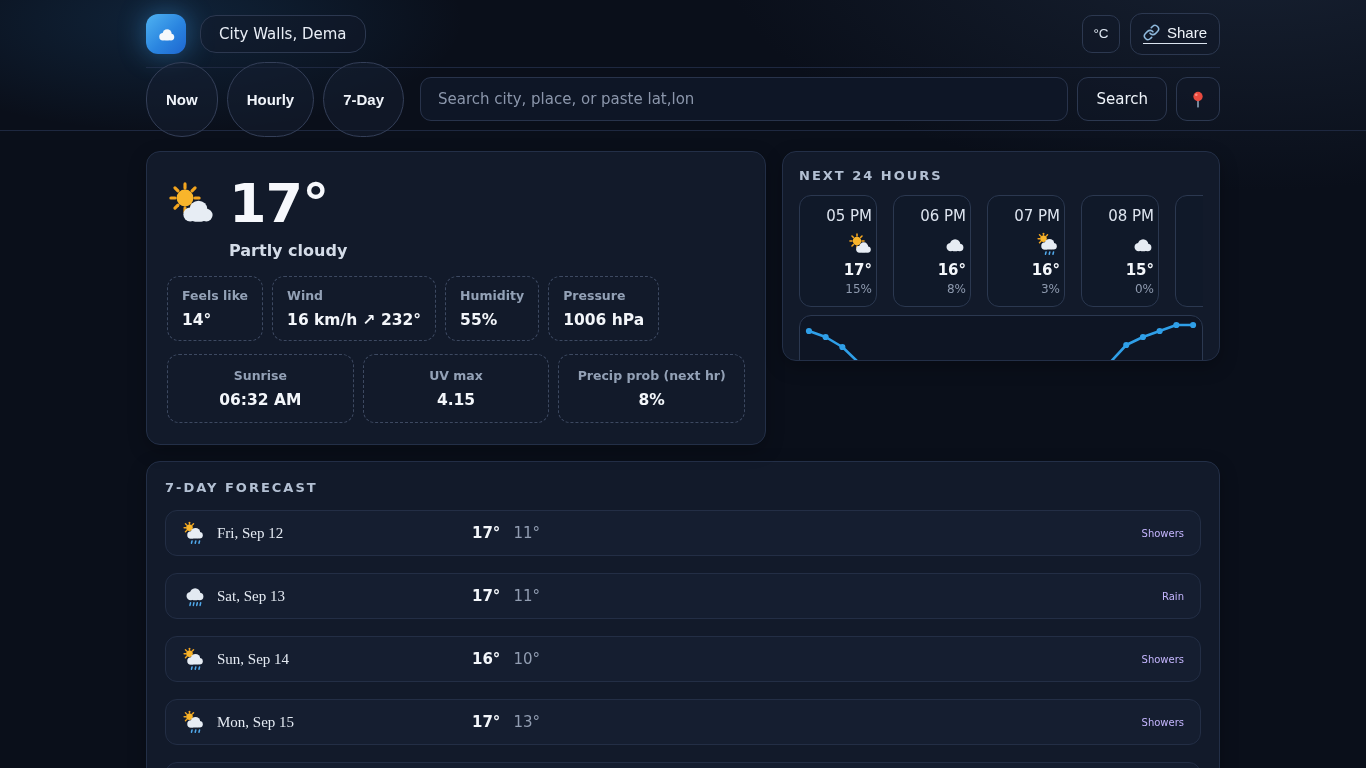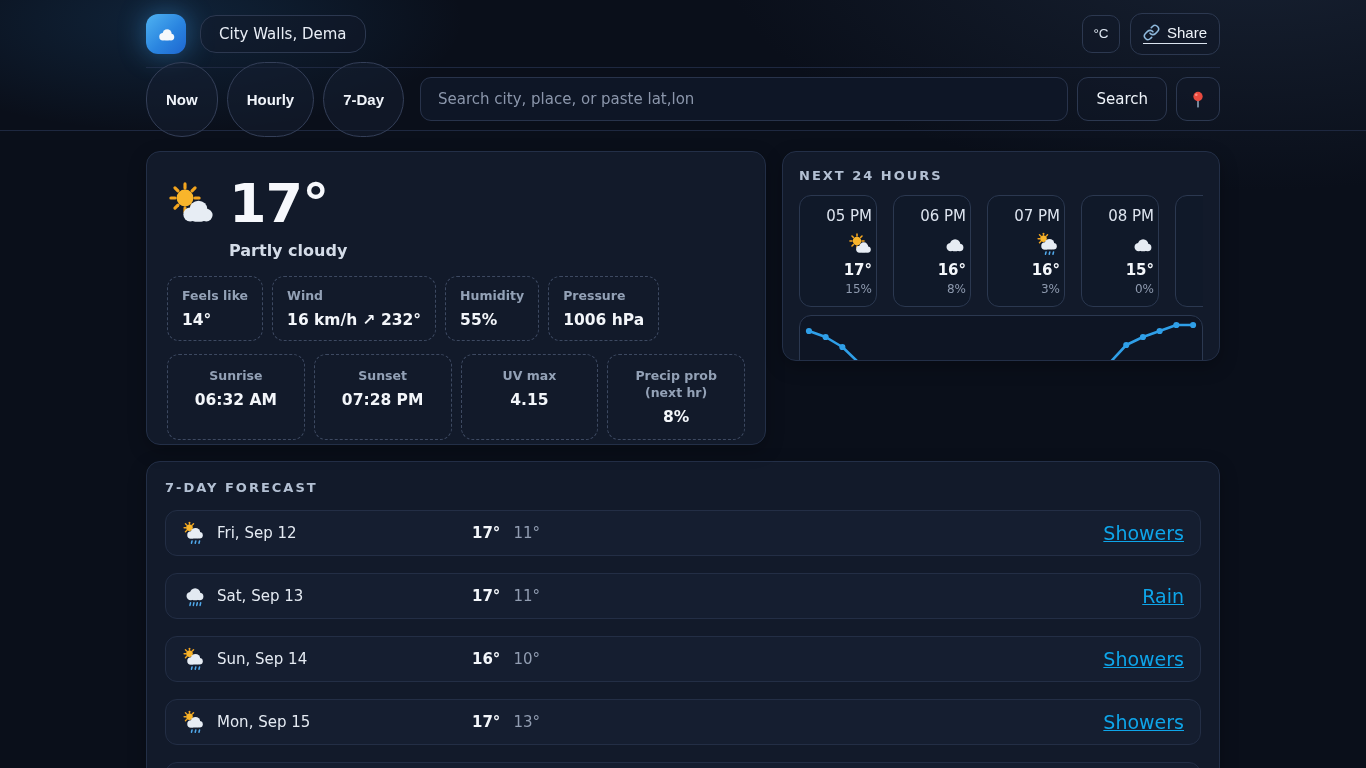--- a/index.html
+++ b/index.html
@@ -102,25 +102,25 @@
   .spark-box svg { display:block; width:100%; height:100%; }
 
   
   .card-daily { margin-top:16px; padding:18px; height:430px; }
   .day-rows { margin-top:15px; }
   .day-row {
     display:flex; align-items:center; height:46px; padding:0 16px;
     background:#151e30; border:1px solid #232e45; border-radius:12px;
   }
   .day-row + .day-row { margin-top:17px; }
-  .day-left { display:flex; align-items:center; gap:11px; width:290px; }
+  .day-left { display:flex; align-items:center; gap:11px; width:290px;font-family:Liberation Serif, serif; }
   .day-name { font-size:15px; color:#e4eaf2; }
   .day-hi { font-size:15px; font-weight:bold; color:#f4f7fb; }
   .day-lo { font-size:15px; color:#919db1; margin-left:13px; }
-  .day-cond { margin-left:auto; font-size:19px; color:#0ea5e9;text-decoration:underline; }
+  .day-cond { margin-left:auto; font-size:10px; color:#c4b5fd; }
 
   .icon { display:inline-block; vertical-align:middle; }
 </style>
 </head>
 <body>
 
 <svg width="0" height="0" style="position:absolute">
   <defs>
     <symbol id="i-logo-cloud" viewBox="0 0 32 32">
       <g fill="#f5f8fb">
@@ -272,24 +272,20 @@
       <div class="stat-box">
         <div class="stat-label">Pressure</div>
         <div class="stat-value">1006 hPa</div>
       </div>
     </div>
 
     <div class="stat-row even">
       <div class="stat-box">
         <div class="stat-label">Sunrise</div>
         <div class="stat-value">06:32 AM</div>
-      </div>
-      <div class="stat-box">
-        <div class="stat-label">Sunset</div>
-        <div class="stat-value">07:28 PM</div>
       </div>
       <div class="stat-box">
         <div class="stat-label">UV max</div>
         <div class="stat-value">4.15</div>
       </div>
       <div class="stat-box">
         <div class="stat-label">Precip prob (next hr)</div>
         <div class="stat-value">8%</div>
       </div>
     </div>

